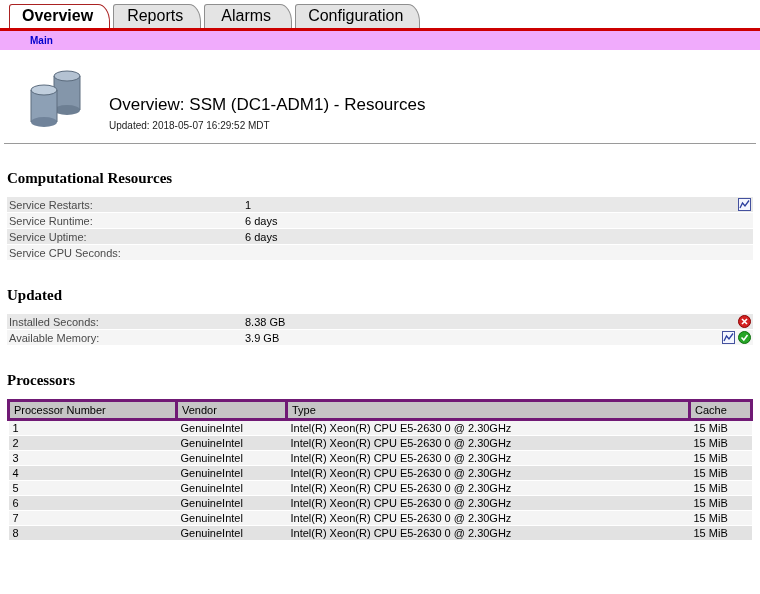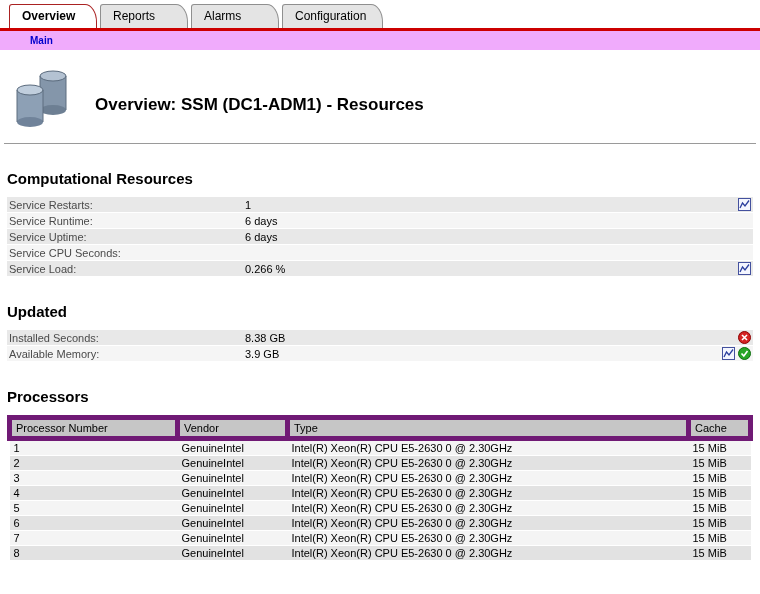--- a/index.html
+++ b/index.html
@@ -6,59 +6,59 @@
   html,body { margin:0; padding:0; }
   body {
     width:760px; height:594px; overflow:hidden;
     background:#fff; color:#000;
     font-family:"Liberation Sans", sans-serif; font-size:11px;
   }
 
   
   .tab-bar { display:flex; align-items:flex-end; padding:4px 0 0 9px; height:28px; gap:3px; }
   .tab {
-    min-width:88px; height:24px; line-height:22px; 
+    min-width:88px; height:24px; line-height:22px; text-align:center;
     padding:0 16px 0 12px; background:#e4e4e4;
     border:1px solid #8f8f8f; border-bottom:none;
     border-top-left-radius:3px; border-top-right-radius:12px 18px;
-    cursor:pointer; font-size:12px; color:#000;
+    cursor:pointer; font-size:16px; color:#000;
   }
   .tab.active { background:#fff; border-color:#aa2222; font-weight:bold; position:relative; z-index:2; }
   .accent-line { height:3px; background:#cc0000; }
 
   
   .breadcrumb-bar {
     height:20px; background:#f0abfc; border-bottom:1px solid #fff;
     display:flex; align-items:center; padding-left:30px;
   }
   .breadcrumb-link { color:#0000cc; font-weight:bold; font-size:10px; text-decoration:none; cursor:pointer; }
 
   
-  .page-header { display:flex; align-items:center; padding:14px 8px 6px 13px;font-weight:bold; }
+  .page-header { display:flex; align-items:flex-end; padding:14px 8px 6px 27px; }
   .page-icon { flex:0 0 auto; margin-right:24px; }
   .page-head-text { padding-top:14px; }
   .page-title { font-size:17px; color:#000; }
   .page-updated { font-size:10px; color:#222; margin-top:5px; }
   .hr { border-top:1px solid #9a9a9a; margin:6px 4px 0 4px; }
 
   
-  .section-title { font-size:15px; font-weight:bold; margin:26px 0 10px 7px; }
+  .section-title { font-size:15px; font-weight:bold; margin:26px 0 10px 7px;font-family:Liberation Serif, serif; }
   .attr-table { margin:8px 7px; }
   .attr-row { display:flex; align-items:center; height:16px; background:#e8e8e8; border-bottom:1px solid #fff; }
   .attr-row.alt { background:#f5f5f5; }
   .attr-label { width:238px; color:#4a4a4a; padding-left:2px; }
   .attr-value { flex:1; color:#000; }
   .attr-icons { display:flex; align-items:center; gap:3px; padding-right:2px; }
   .mini-icon { width:13px; height:13px; display:inline-block; cursor:pointer; }
 
   
   .proc-table { width:746px; margin:0 7px; border-collapse:collapse; font-size:11px; }
   .proc-table th {
     background:#c6c6c6; font-weight:normal; text-align:left;
-    padding:2px 4px; border:5px solid #701a75; height:16px;
+    padding:2px 4px; border:3px solid #701a75; height:16px;
   }
   .proc-table td { padding:1px 4px; height:15px; border-bottom:1px solid #fff; }
   .proc-table tr td { background:#f4f4f4; }
   .proc-table tr.alt td { background:#e2e2e2; }
   .proc-table th:nth-child(1), .proc-table td:nth-child(1) { width:168px; }
   .proc-table th:nth-child(2), .proc-table td:nth-child(2) { width:110px; }
   .proc-table th:nth-child(4), .proc-table td:nth-child(4) { width:62px; }
 </style>
 </head>
 <body>
@@ -89,20 +89,21 @@
         <rect x="4" y="25" width="26" height="32" fill="#8da0b5"></rect>
         <ellipse cx="17" cy="57" rx="13" ry="5" fill="#70839a"></ellipse>
         <ellipse cx="17" cy="25" rx="13" ry="5" fill="#c0cedd" stroke="#5c6c7e"></ellipse>
         <line x1="4" y1="25" x2="4" y2="57" stroke="#5c6c7e"></line>
         <line x1="30" y1="25" x2="30" y2="57" stroke="#5c6c7e"></line>
       </g>
     </svg>
   </span>
   <div class="page-head-text">
     <div class="page-title">Overview: SSM (DC1-ADM1) - Resources</div>
+    <div class="page-updated">Updated: 2018-05-07 16:29:52 MDT</div>
   </div>
 </div>
 <div class="hr"></div>
 
 <div class="section-title">Computational Resources</div>
 <div class="attr-table">
     <div class="attr-row">
       <div class="attr-label">Service Restarts:</div>
       <div class="attr-value">1</div>
       <div class="attr-icons">
@@ -118,30 +119,20 @@
       <div class="attr-icons"></div>
     </div>
     <div class="attr-row">
       <div class="attr-label">Service Uptime:</div>
       <div class="attr-value">6 days</div>
       <div class="attr-icons"></div>
     </div>
     <div class="attr-row alt">
       <div class="attr-label">Service CPU Seconds:</div>
       <div class="attr-icons"></div>
-    </div>
-    <div class="attr-row">
-      <div class="attr-label">Service Load:</div>
-      <div class="attr-value">0.266 %</div>
-      <div class="attr-icons">
-        <span class="mini-icon"><svg width="13" height="13" viewBox="0 0 13 13">
-            <rect x="0.5" y="0.5" width="12" height="12" fill="#f4f6ff" stroke="#44519e"></rect>
-            <polyline points="2,10 4.5,5 7,8 11,2.5" fill="none" stroke="#2b3f9e" stroke-width="1.3"></polyline>
-          </svg></span>
-      </div>
     </div>
   </div>
 
 <div class="section-title">Updated</div>
 <div class="attr-table">
     <div class="attr-row">
       <div class="attr-label">Installed Seconds:</div>
       <div class="attr-value">8.38 GB</div>
       <div class="attr-icons">
         <span class="mini-icon"><svg width="13" height="13" viewBox="0 0 13 13">

